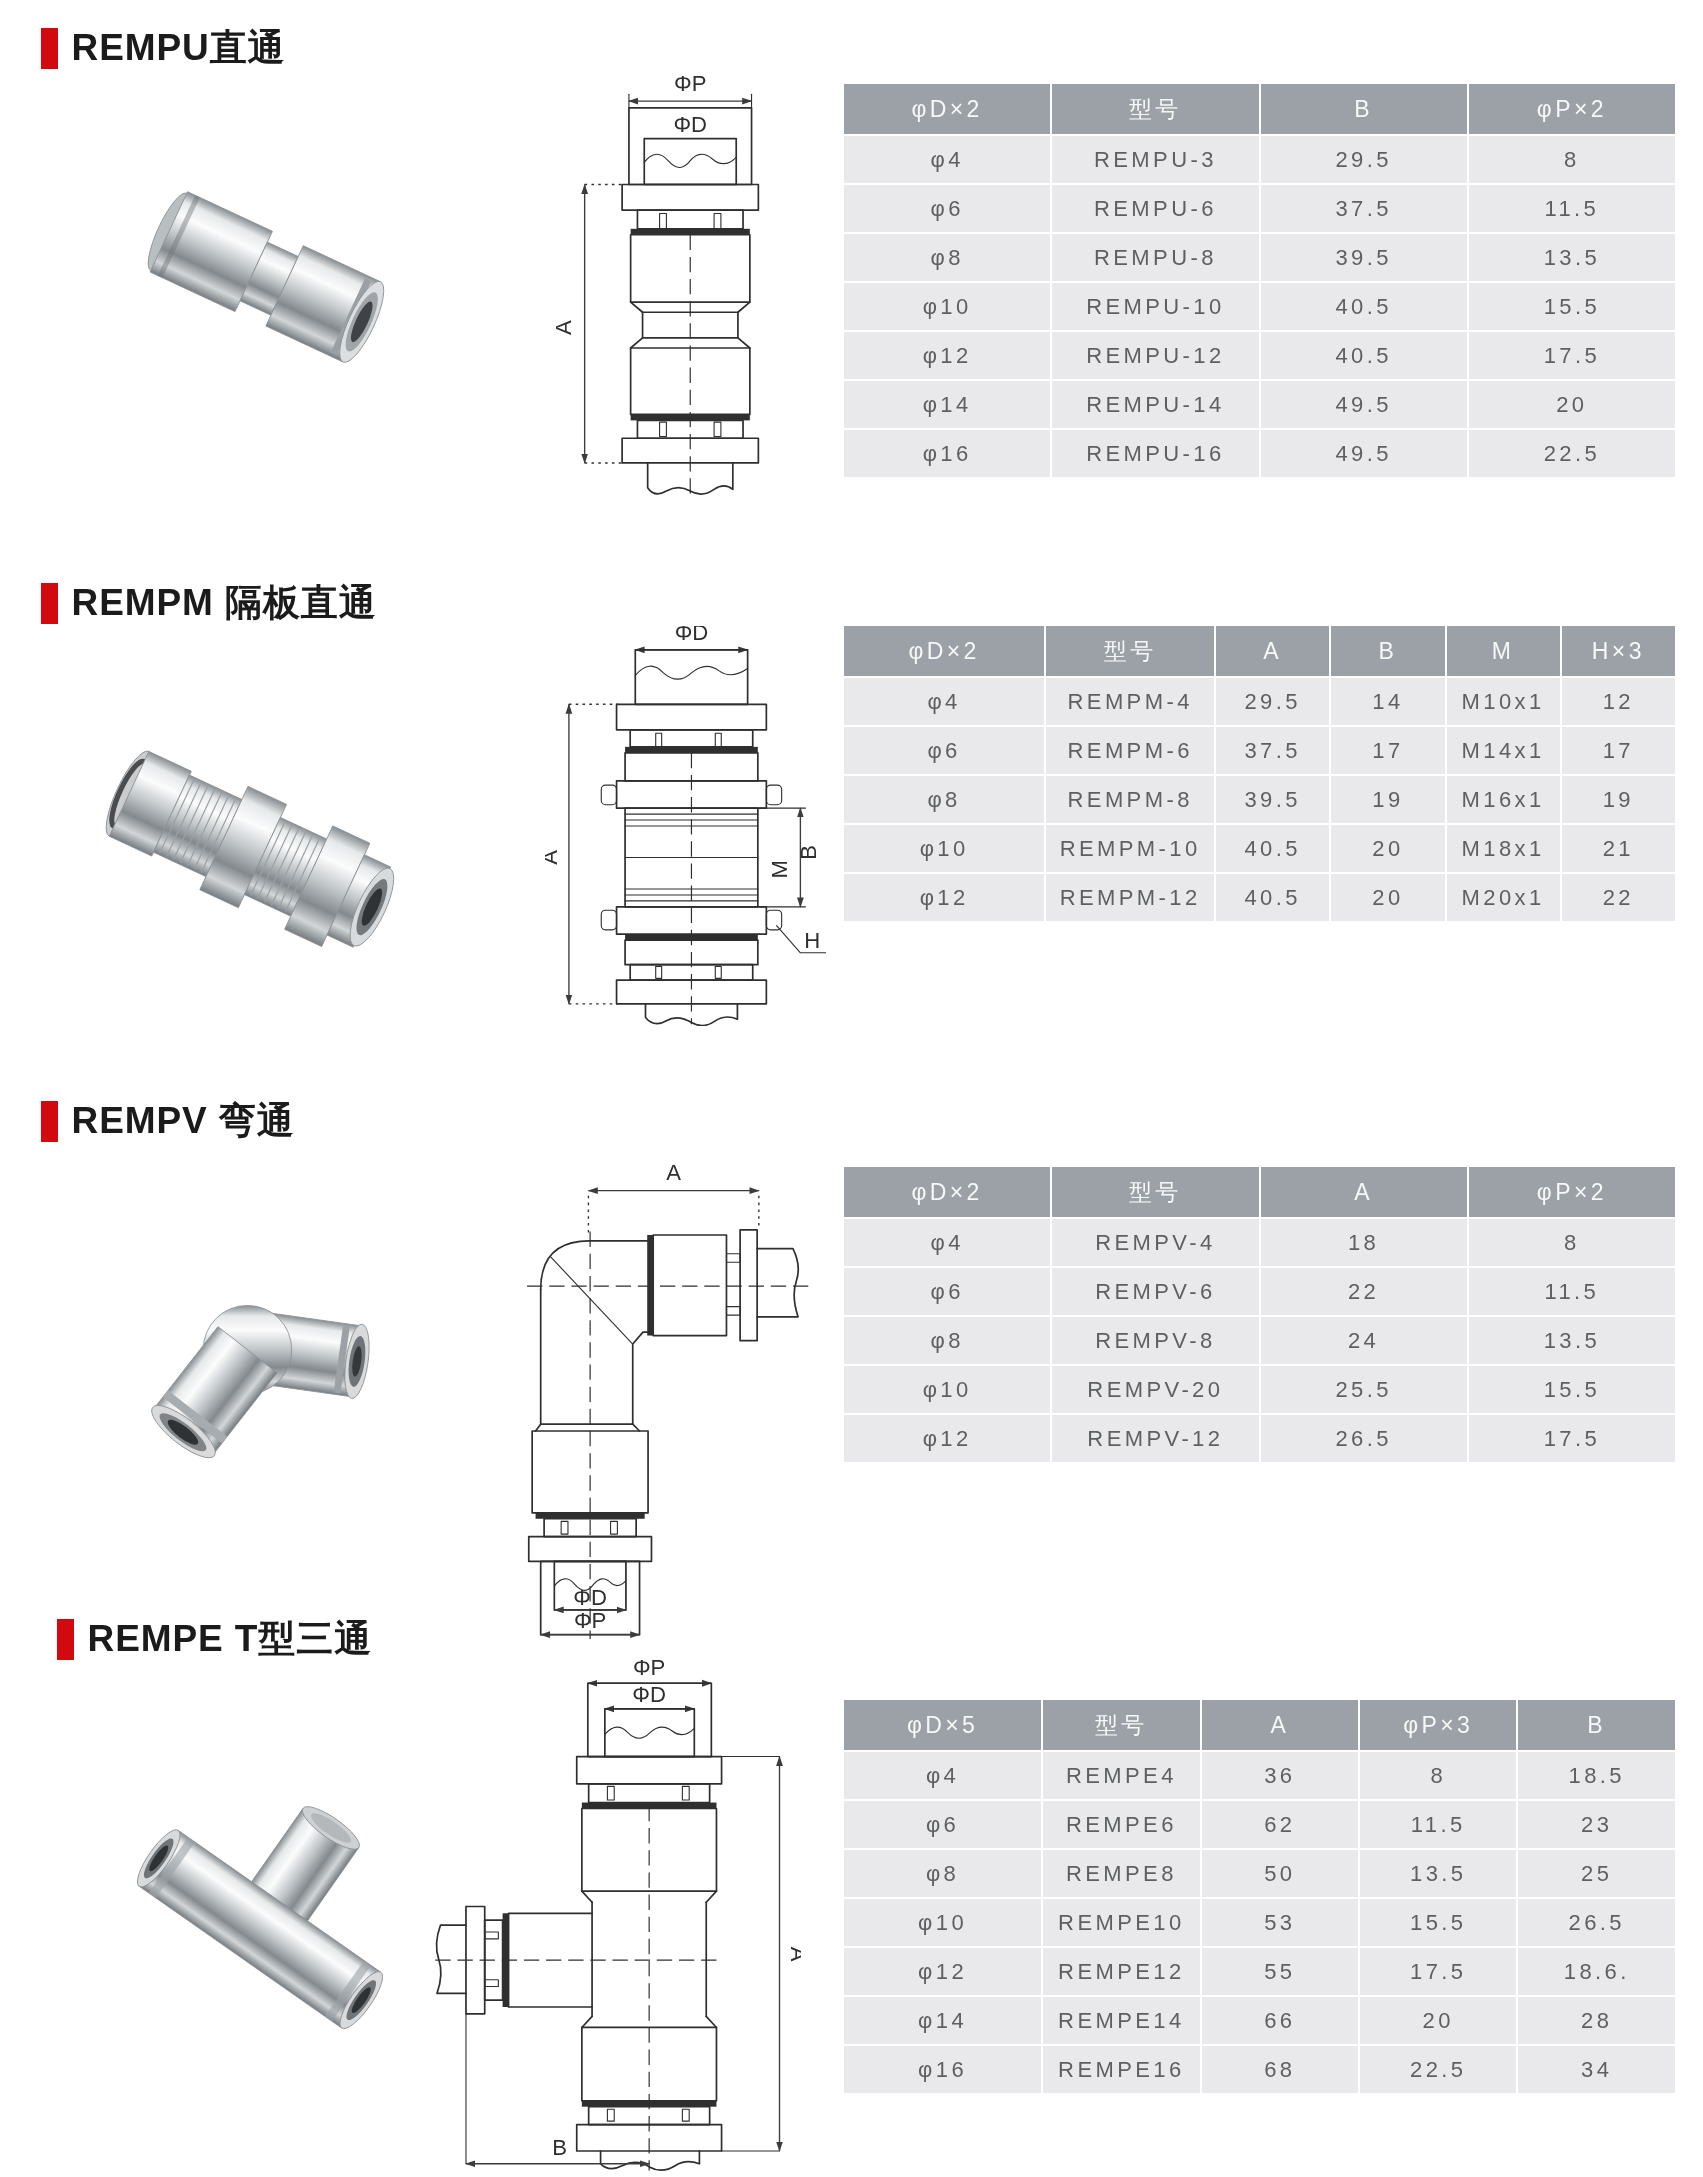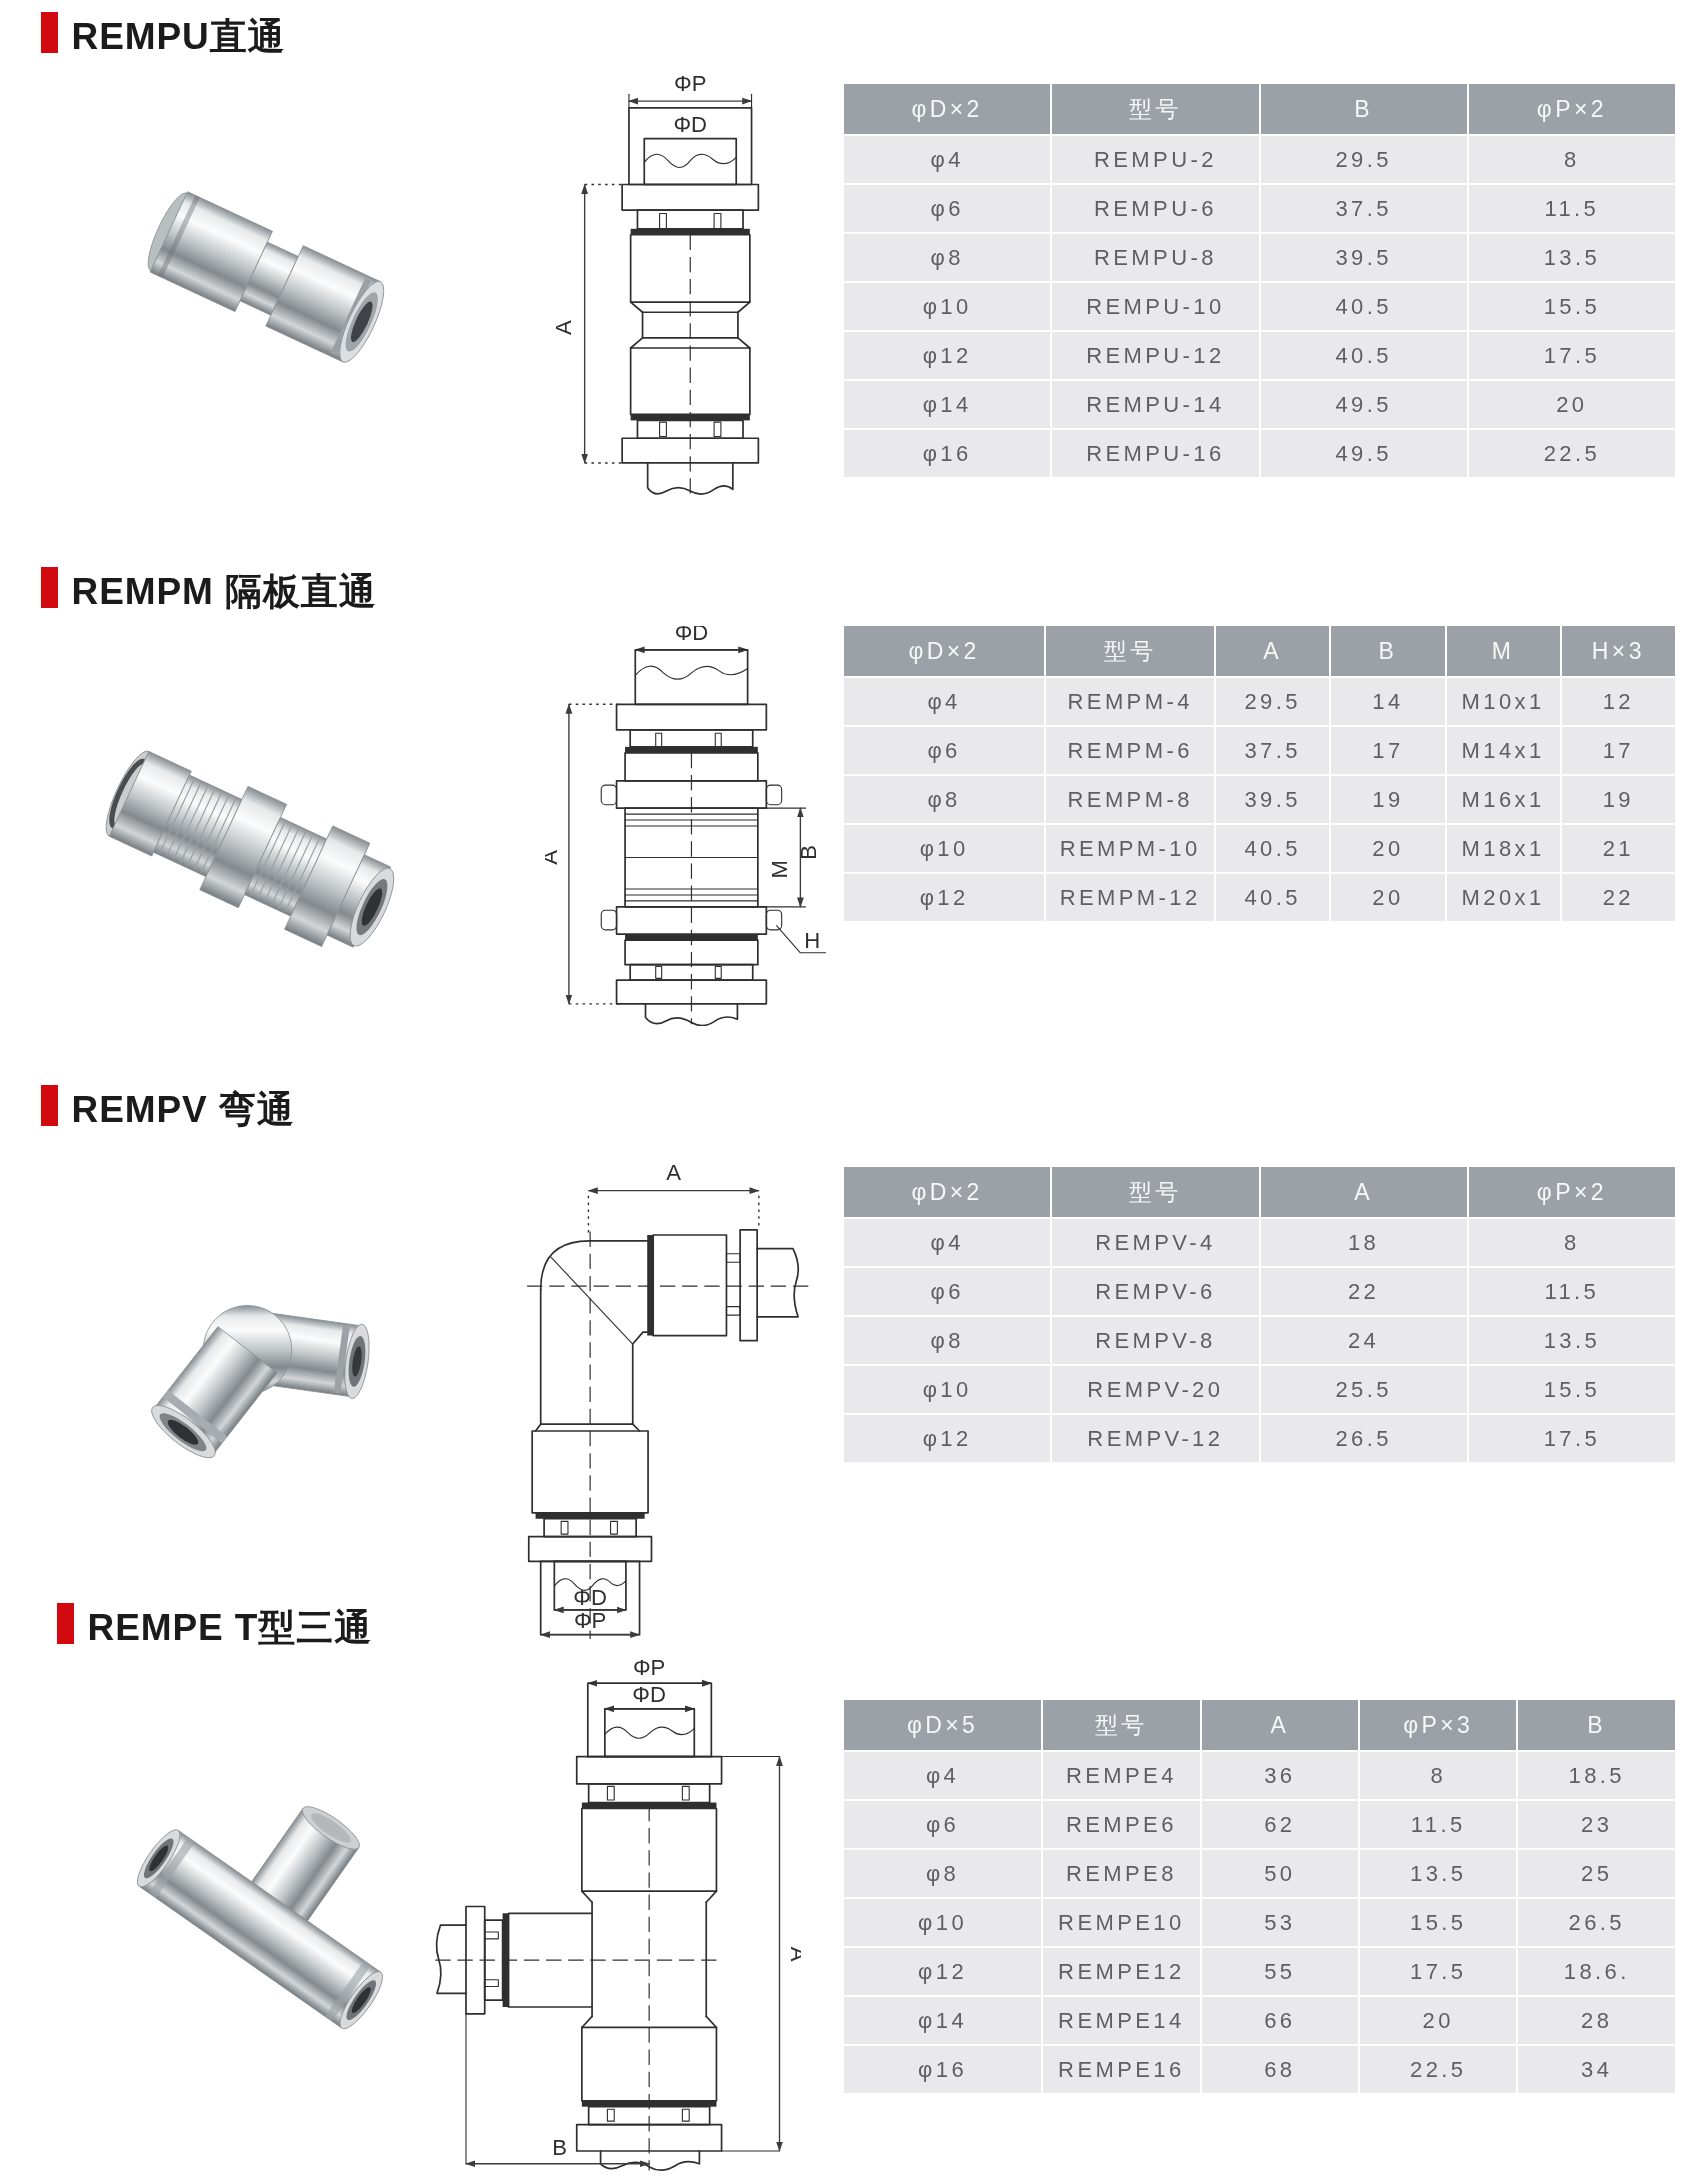--- a/index.html
+++ b/index.html
@@ -1,19 +1,19 @@
 <!DOCTYPE html>
 <html style="font-size:13.6px"><head>
 <meta charset="utf-8">
 <style>
   html,body{margin:0;padding:0;background:#fff;}
   .page{position:relative;width:1704px;height:2177px;background:#ffffff;overflow:hidden;
         font-family:"Liberation Sans",sans-serif;}
   
-  .sec-title{position:absolute;display:flex;align-items:flex-start;gap:13.6px;}
+  .sec-title{position:absolute;display:flex;align-items:center;gap:13.6px;margin-top:11px;}
   .red-bar{width:17px;height:41px;background:#d20a10;}
   .sec-title h2{margin:0;font-size:37px;font-weight:bold;color:#1b1b1b;letter-spacing:0.9px;}
   
   table.spec{position:absolute;width:835px;table-layout:fixed;border-collapse:separate;border-spacing:2.6px;}
   table.spec th{background:#9ba1a6;color:#f7f8f8;font-weight:normal;font-size:23px;height:48px;
                 text-align:center;letter-spacing:3.4px;}
   table.spec td{background:#e9e9eb;color:#5d5f62;font-size:22px;height:45px;
                 text-align:center;letter-spacing:3.4px;}
   .cols4 th{width:25%;}
   .cols6 th:nth-child(1){width:24.5%}.cols6 th:nth-child(2){width:20.5%}
@@ -127,21 +127,21 @@
           <tr>
             <th>φD×2</th>
             <th>型号</th>
             <th>B</th>
             <th>φP×2</th>
           </tr>
         </thead>
         <tbody>
           <tr>
             <td>φ4</td>
-            <td>REMPU-2</td>
+            <td>REMPU-3</td>
             <td>29.5</td>
             <td>8</td>
           </tr>
           <tr>
             <td>φ6</td>
             <td>REMPU-6</td>
             <td>37.5</td>
             <td>11.5</td>
           </tr>
           <tr>

